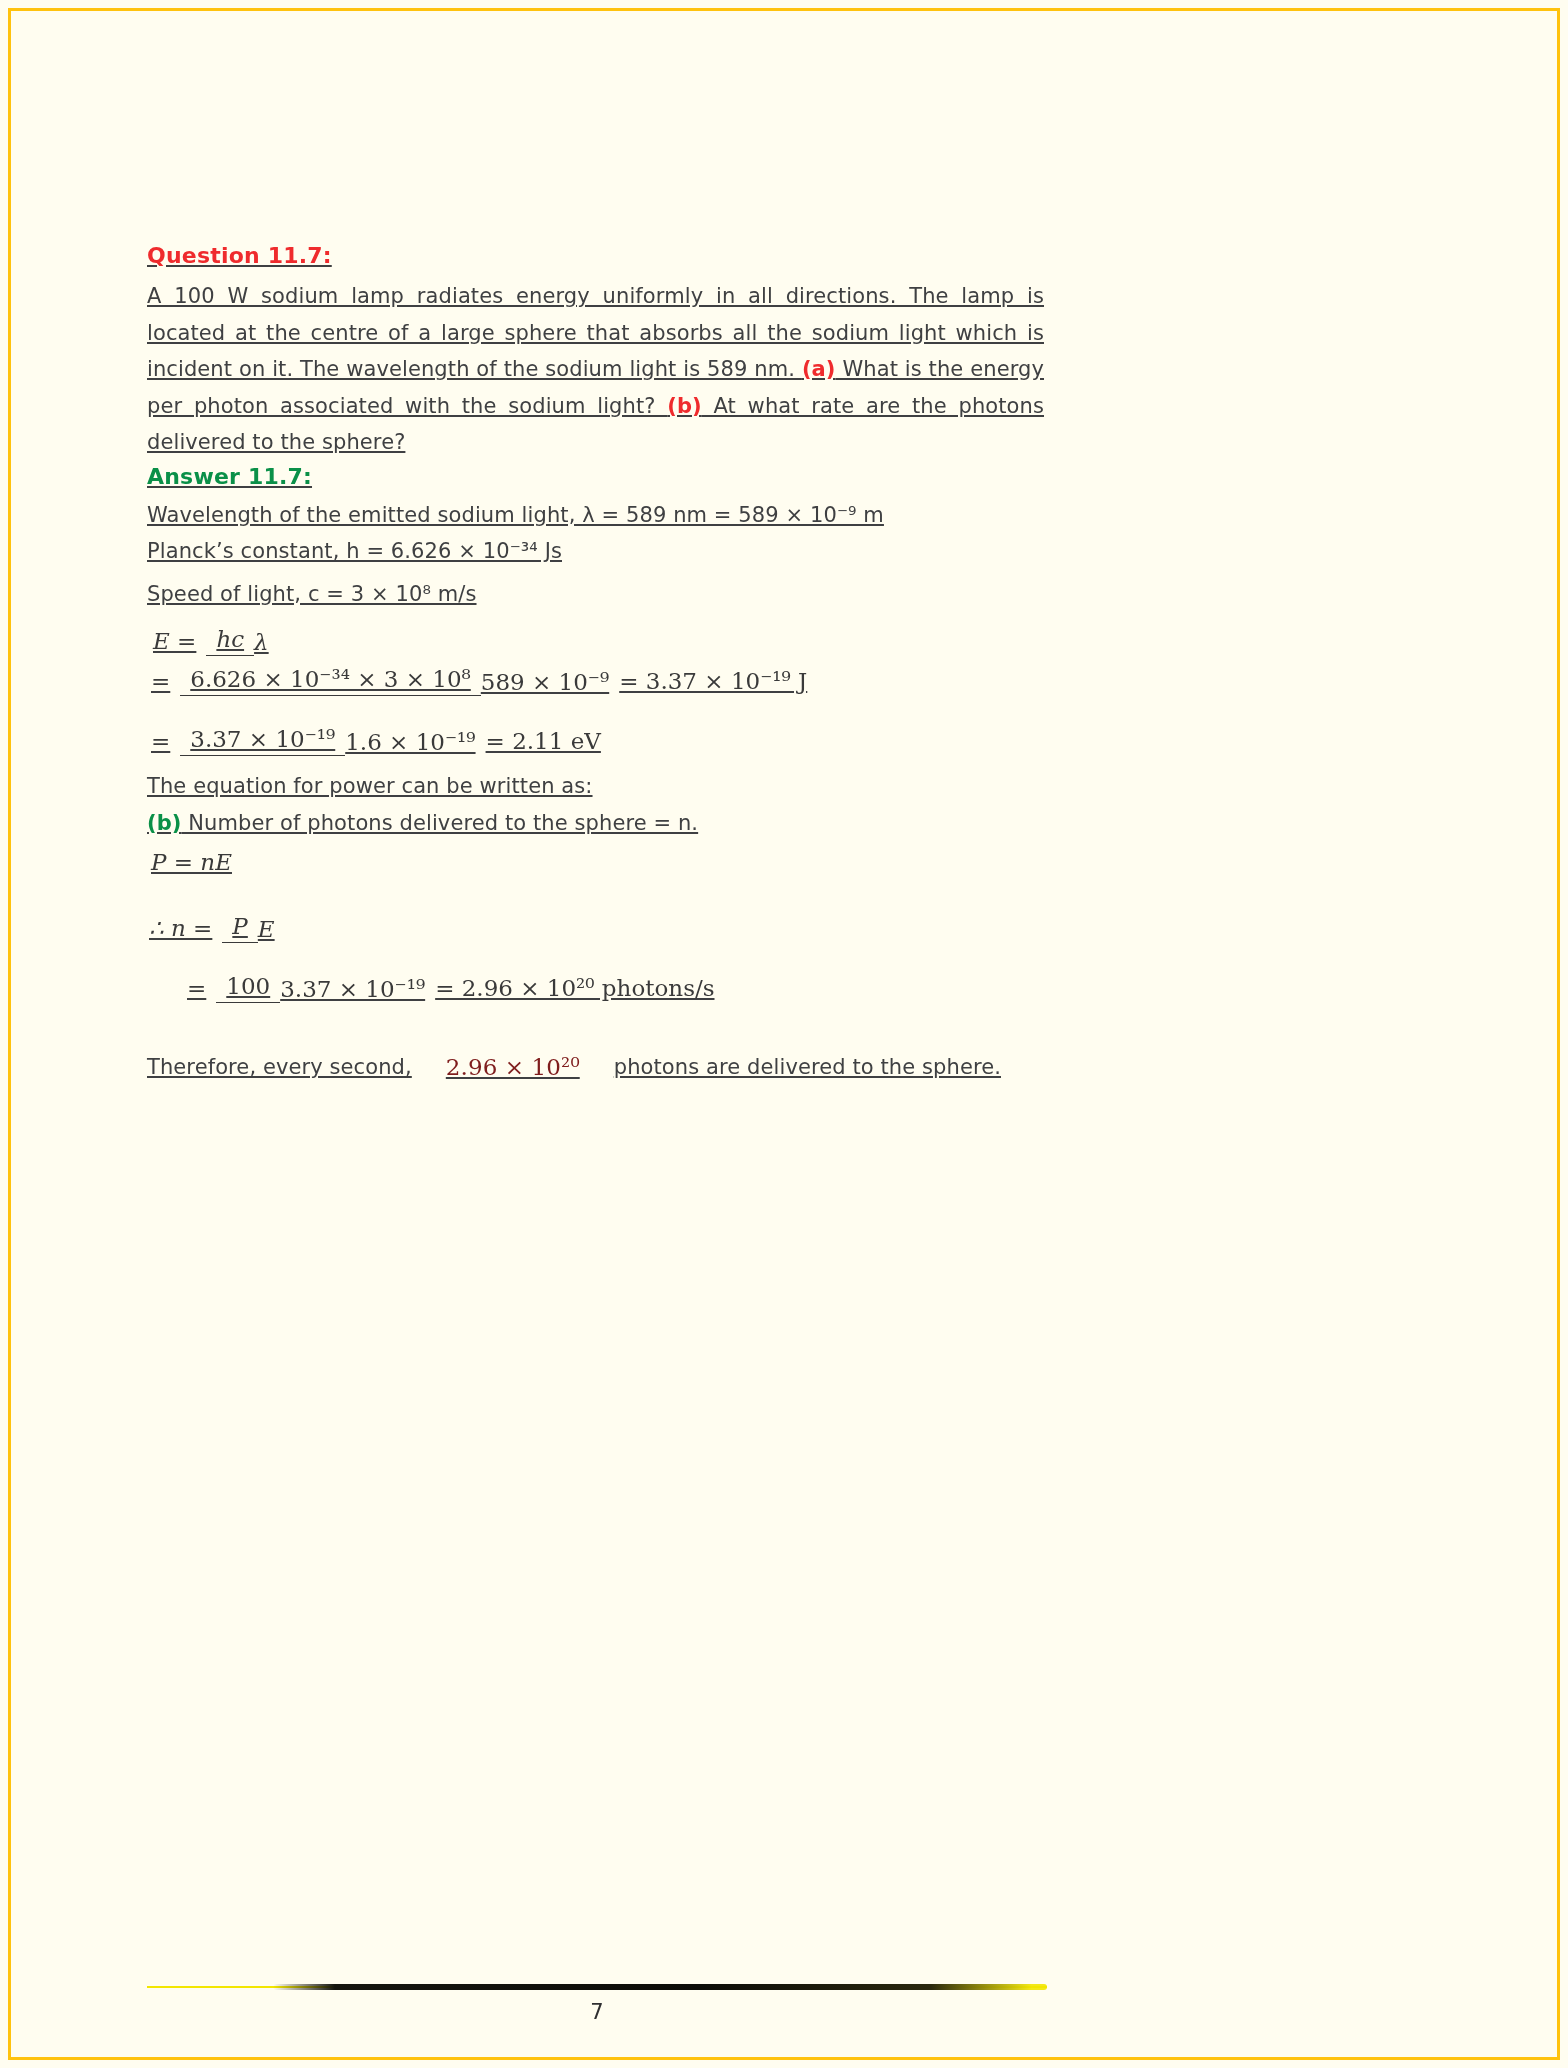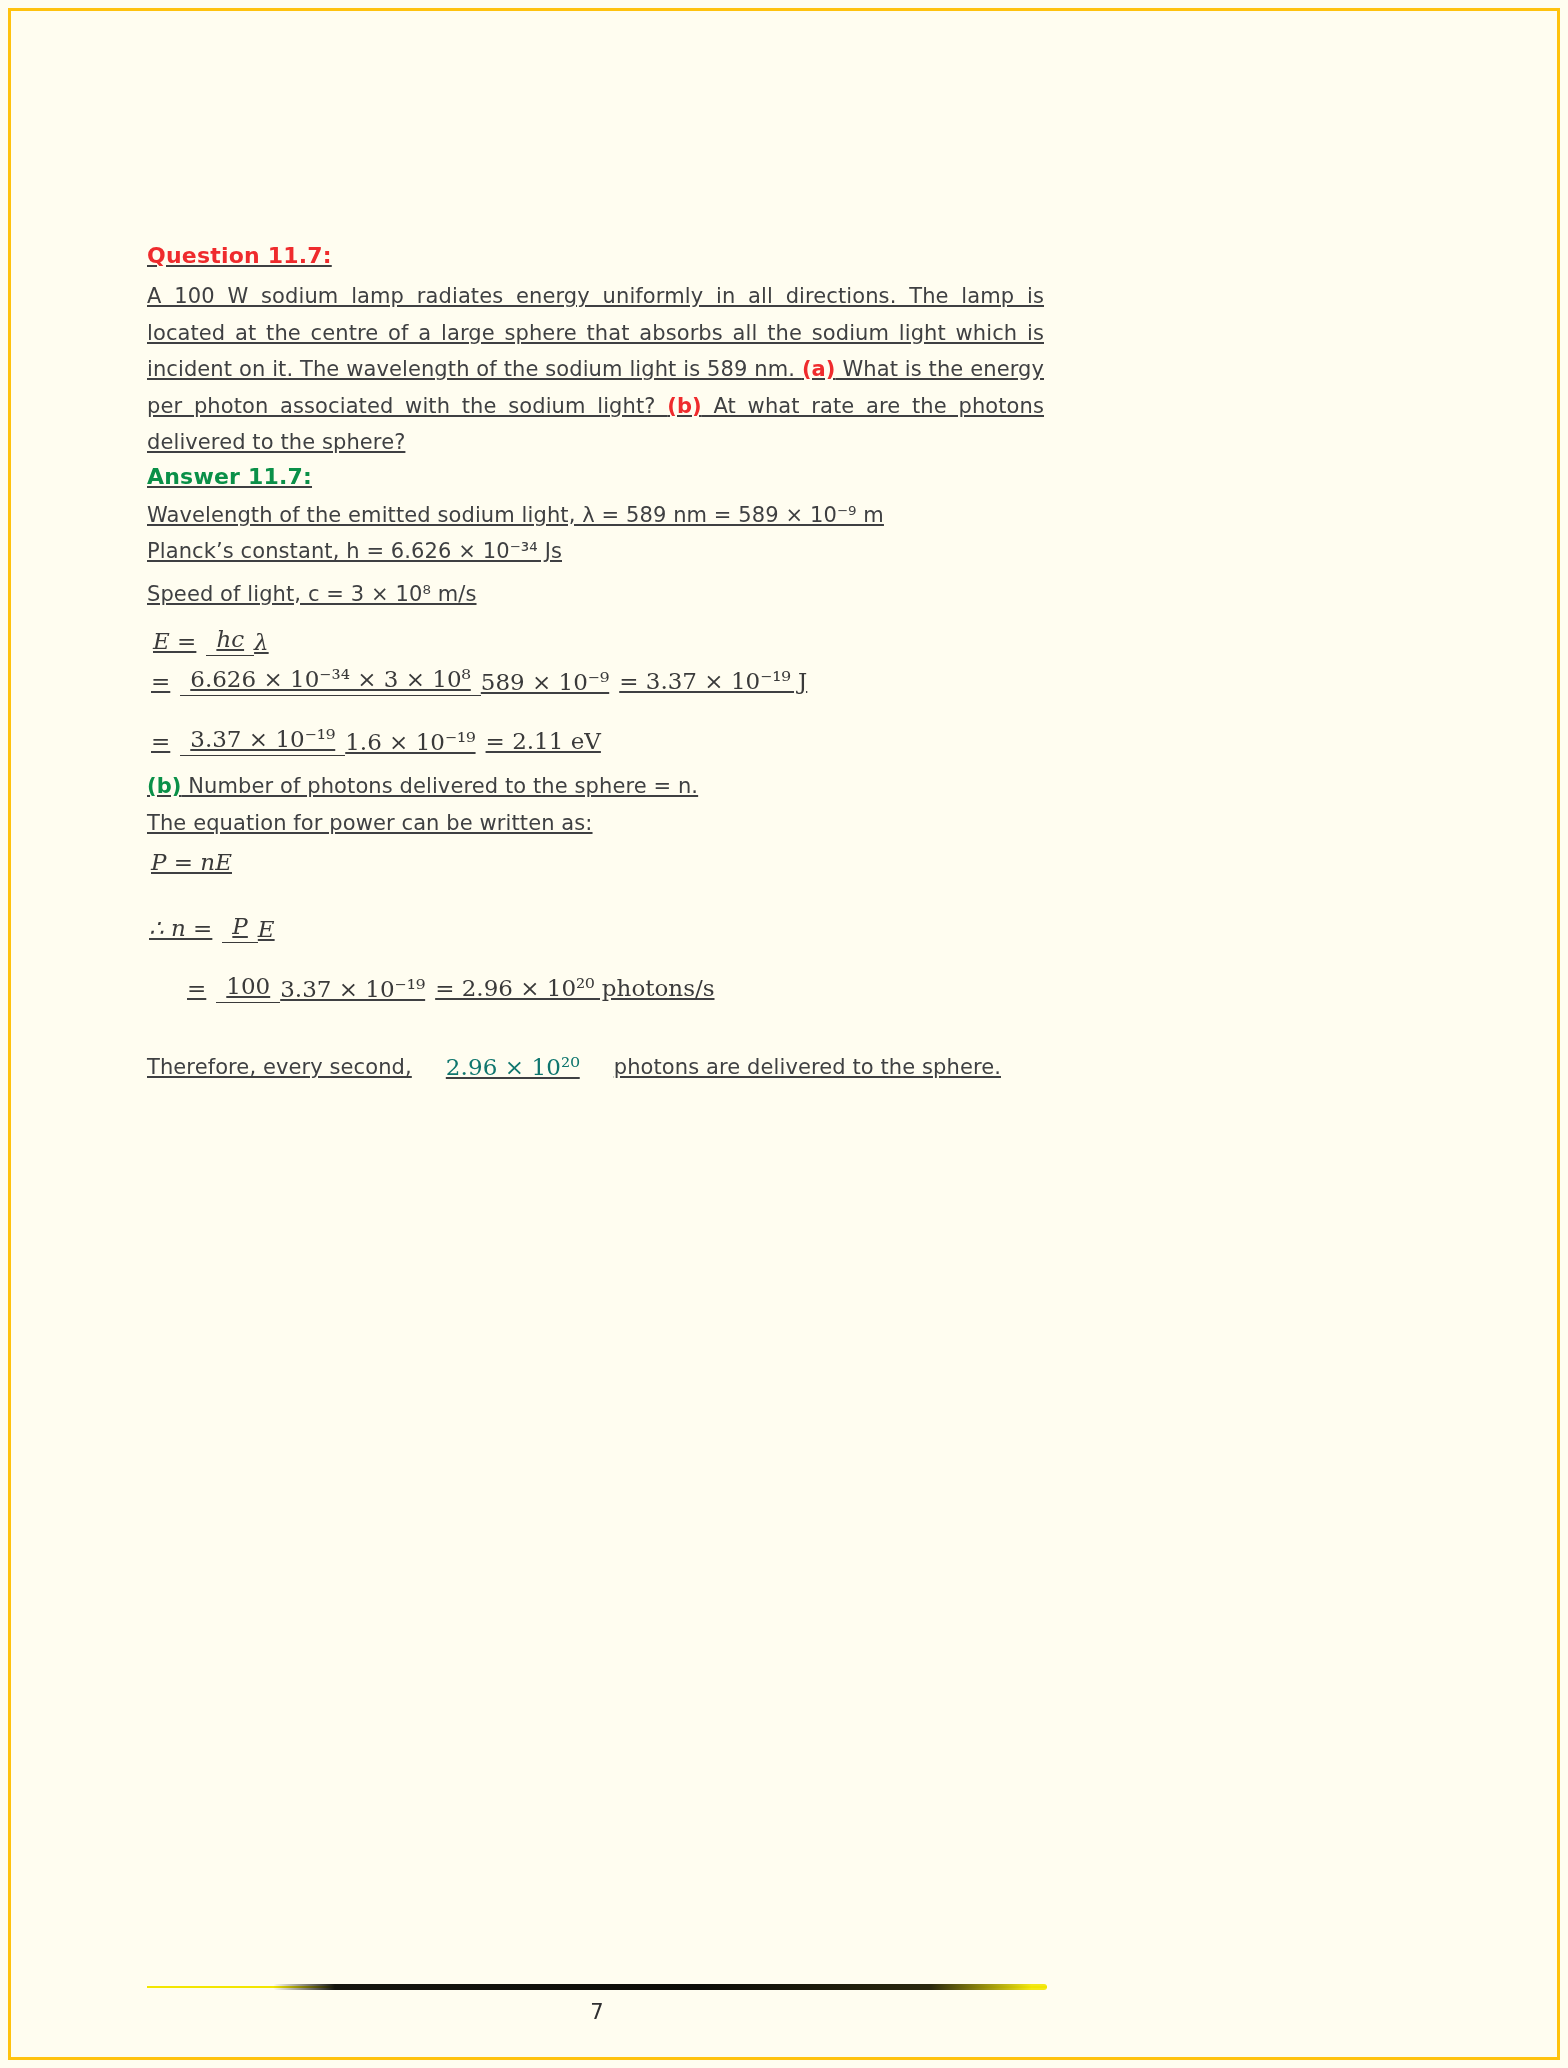--- a/index.html
+++ b/index.html
@@ -74,21 +74,21 @@
   .f1{ margin:14px 0 10px 6px; }
   .f2{ margin:6px 0 6px 4px; }
   .f3{ margin:30px 0 12px 4px; }
   .f4{ margin:8px 0 4px 4px; }
   .f5{ margin:38px 0 30px 2px; }
   .f6{ margin:8px 0 0 40px; }
 
   .conclusion{ margin-top:46px; display:flex; align-items:center; }
   .math-inline{
     font-family:"DejaVu Serif","Liberation Serif",serif;
-    color:#0f766e;
+    color:#7f1d1d;
     font-size:23px;
     margin:0 34px;
     white-space:nowrap;
   }
 
   .footer{
     position:absolute;
     left:147px;
     width:900px;
     bottom:44px;
@@ -151,23 +151,23 @@
 
     <div class="math f3">
       <span>=</span>
       <span class="frac">
           <span class="num">3.37 × 10⁻¹⁹</span>
           <span class="den">1.6 × 10⁻¹⁹</span>
         </span>
       <span>= 2.11 eV</span>
     </div>
 
+    <p class="body">The equation for power can be written as:</p>
+
     <p class="body"><span class="green b">(b)</span><span> Number of photons delivered to the sphere = n.</span></p>
-
-    <p class="body">The equation for power can be written as:</p>
 
     <div class="math f4">
       <span class="mi">P = nE</span>
     </div>
 
     <div class="math f5">
       <span class="mi">∴ n =</span>
       <span class="frac">
           <span class="num mi">P</span>
           <span class="den mi">E</span>

